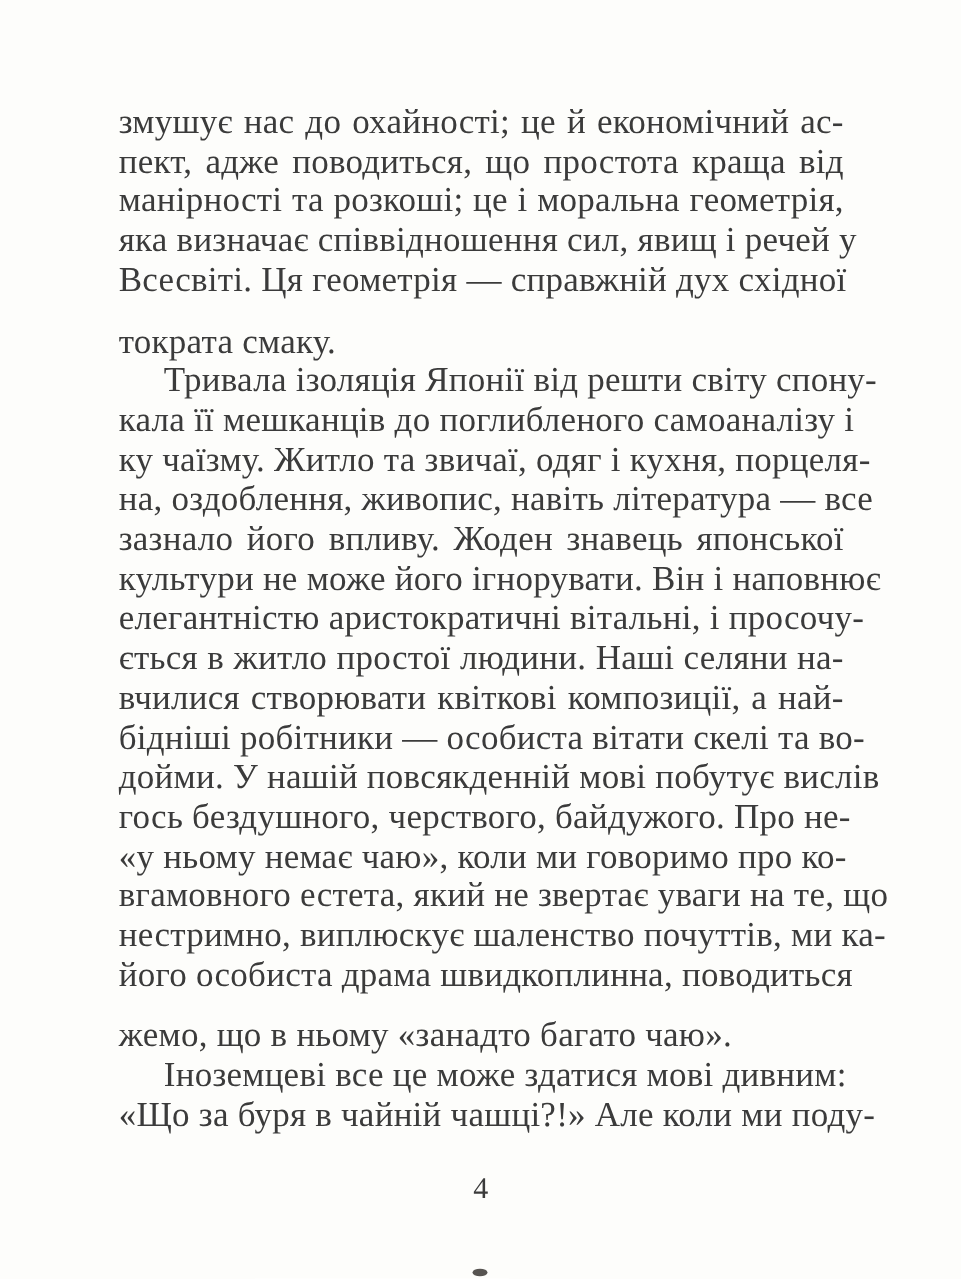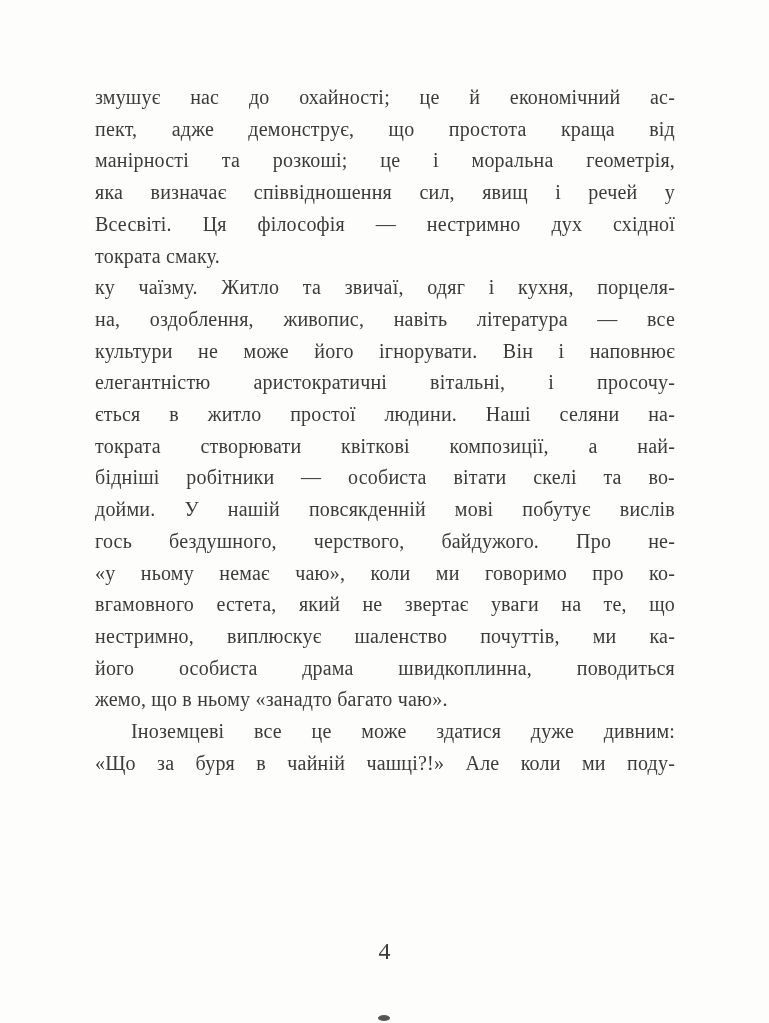--- a/index.html
+++ b/index.html
@@ -19,34 +19,35 @@
     overflow: hidden;
   }
   .text-block {
     width: 580px;
   }
   .paragraph {
     margin: 0;
     padding: 0;
   }
   .line {
-    font-size: 20px;
+    font-size: 28px;
     line-height: 31.7px;
     letter-spacing: 0.2px;
     white-space: nowrap;
     text-align: justify;
     text-align-last: justify;
     
   }
   .line.indent {
     text-indent: 36px;
   }
   .line.line-end {
     text-align: center;
     text-align-last: left;
+    margin-top: 17px;
   }
   .page-number {
     position: absolute;
     left: 0;
     right: 0;
     bottom: 58px;
     text-align: center;
     font-size: 24px;
     color: #3b3b3b;
   }
@@ -61,42 +62,45 @@
     opacity: 0.85;
   }
 </style>
 </head>
 <body>
 
 <div class="page">
   <div class="text-block" id="paragraphs">
       <div class="paragraph">
         <div class="line">змушує нас до охайності; це й економічний ас-</div>
-        <div class="line">пект, адже демонструє, що простота краща від</div>
+        <div class="line">пект, адже поводиться, що простота краща від</div>
         <div class="line">манірності та розкоші; це і моральна геометрія,</div>
         <div class="line">яка визначає співвідношення сил, явищ і речей у</div>
-        <div class="line">Всесвіті. Ця філософія — нестримно дух східної</div>
+        <div class="line">Всесвіті. Ця геометрія — справжній дух східної</div>
         <div class="line line-end">тократа смаку.</div>
       </div>
       <div class="paragraph">
+        <div class="line indent">Тривала ізоляція Японії від решти світу спону-</div>
+        <div class="line">кала її мешканців до поглибленого самоаналізу і</div>
         <div class="line">ку чаїзму. Житло та звичаї, одяг і кухня, порцеля-</div>
         <div class="line">на, оздоблення, живопис, навіть література — все</div>
+        <div class="line">зазнало його впливу. Жоден знавець японської</div>
         <div class="line">культури не може його ігнорувати. Він і наповнює</div>
         <div class="line">елегантністю аристократичні вітальні, і просочу-</div>
         <div class="line">ється в житло простої людини. Наші селяни на-</div>
-        <div class="line">тократа створювати квіткові композиції, а най-</div>
+        <div class="line">вчилися створювати квіткові композиції, а най-</div>
         <div class="line">бідніші робітники — особиста вітати скелі та во-</div>
         <div class="line">дойми. У нашій повсякденній мові побутує вислів</div>
         <div class="line">гось бездушного, черствого, байдужого. Про не-</div>
         <div class="line">«у ньому немає чаю», коли ми говоримо про ко-</div>
         <div class="line">вгамовного естета, який не звертає уваги на те, що</div>
         <div class="line">нестримно, виплюскує шаленство почуттів, ми ка-</div>
         <div class="line">його особиста драма швидкоплинна, поводиться</div>
         <div class="line line-end">жемо, що в ньому «занадто багато чаю».</div>
       </div>
       <div class="paragraph">
-        <div class="line indent">Іноземцеві все це може здатися дуже дивним:</div>
+        <div class="line indent">Іноземцеві все це може здатися мові дивним:</div>
         <div class="line">«Що за буря в чайній чашці?!» Але коли ми поду-</div>
       </div>
     </div>
   <div class="page-number">4</div>
   <div class="scan-artifact"></div>
 </div>
 
 </body></html>

